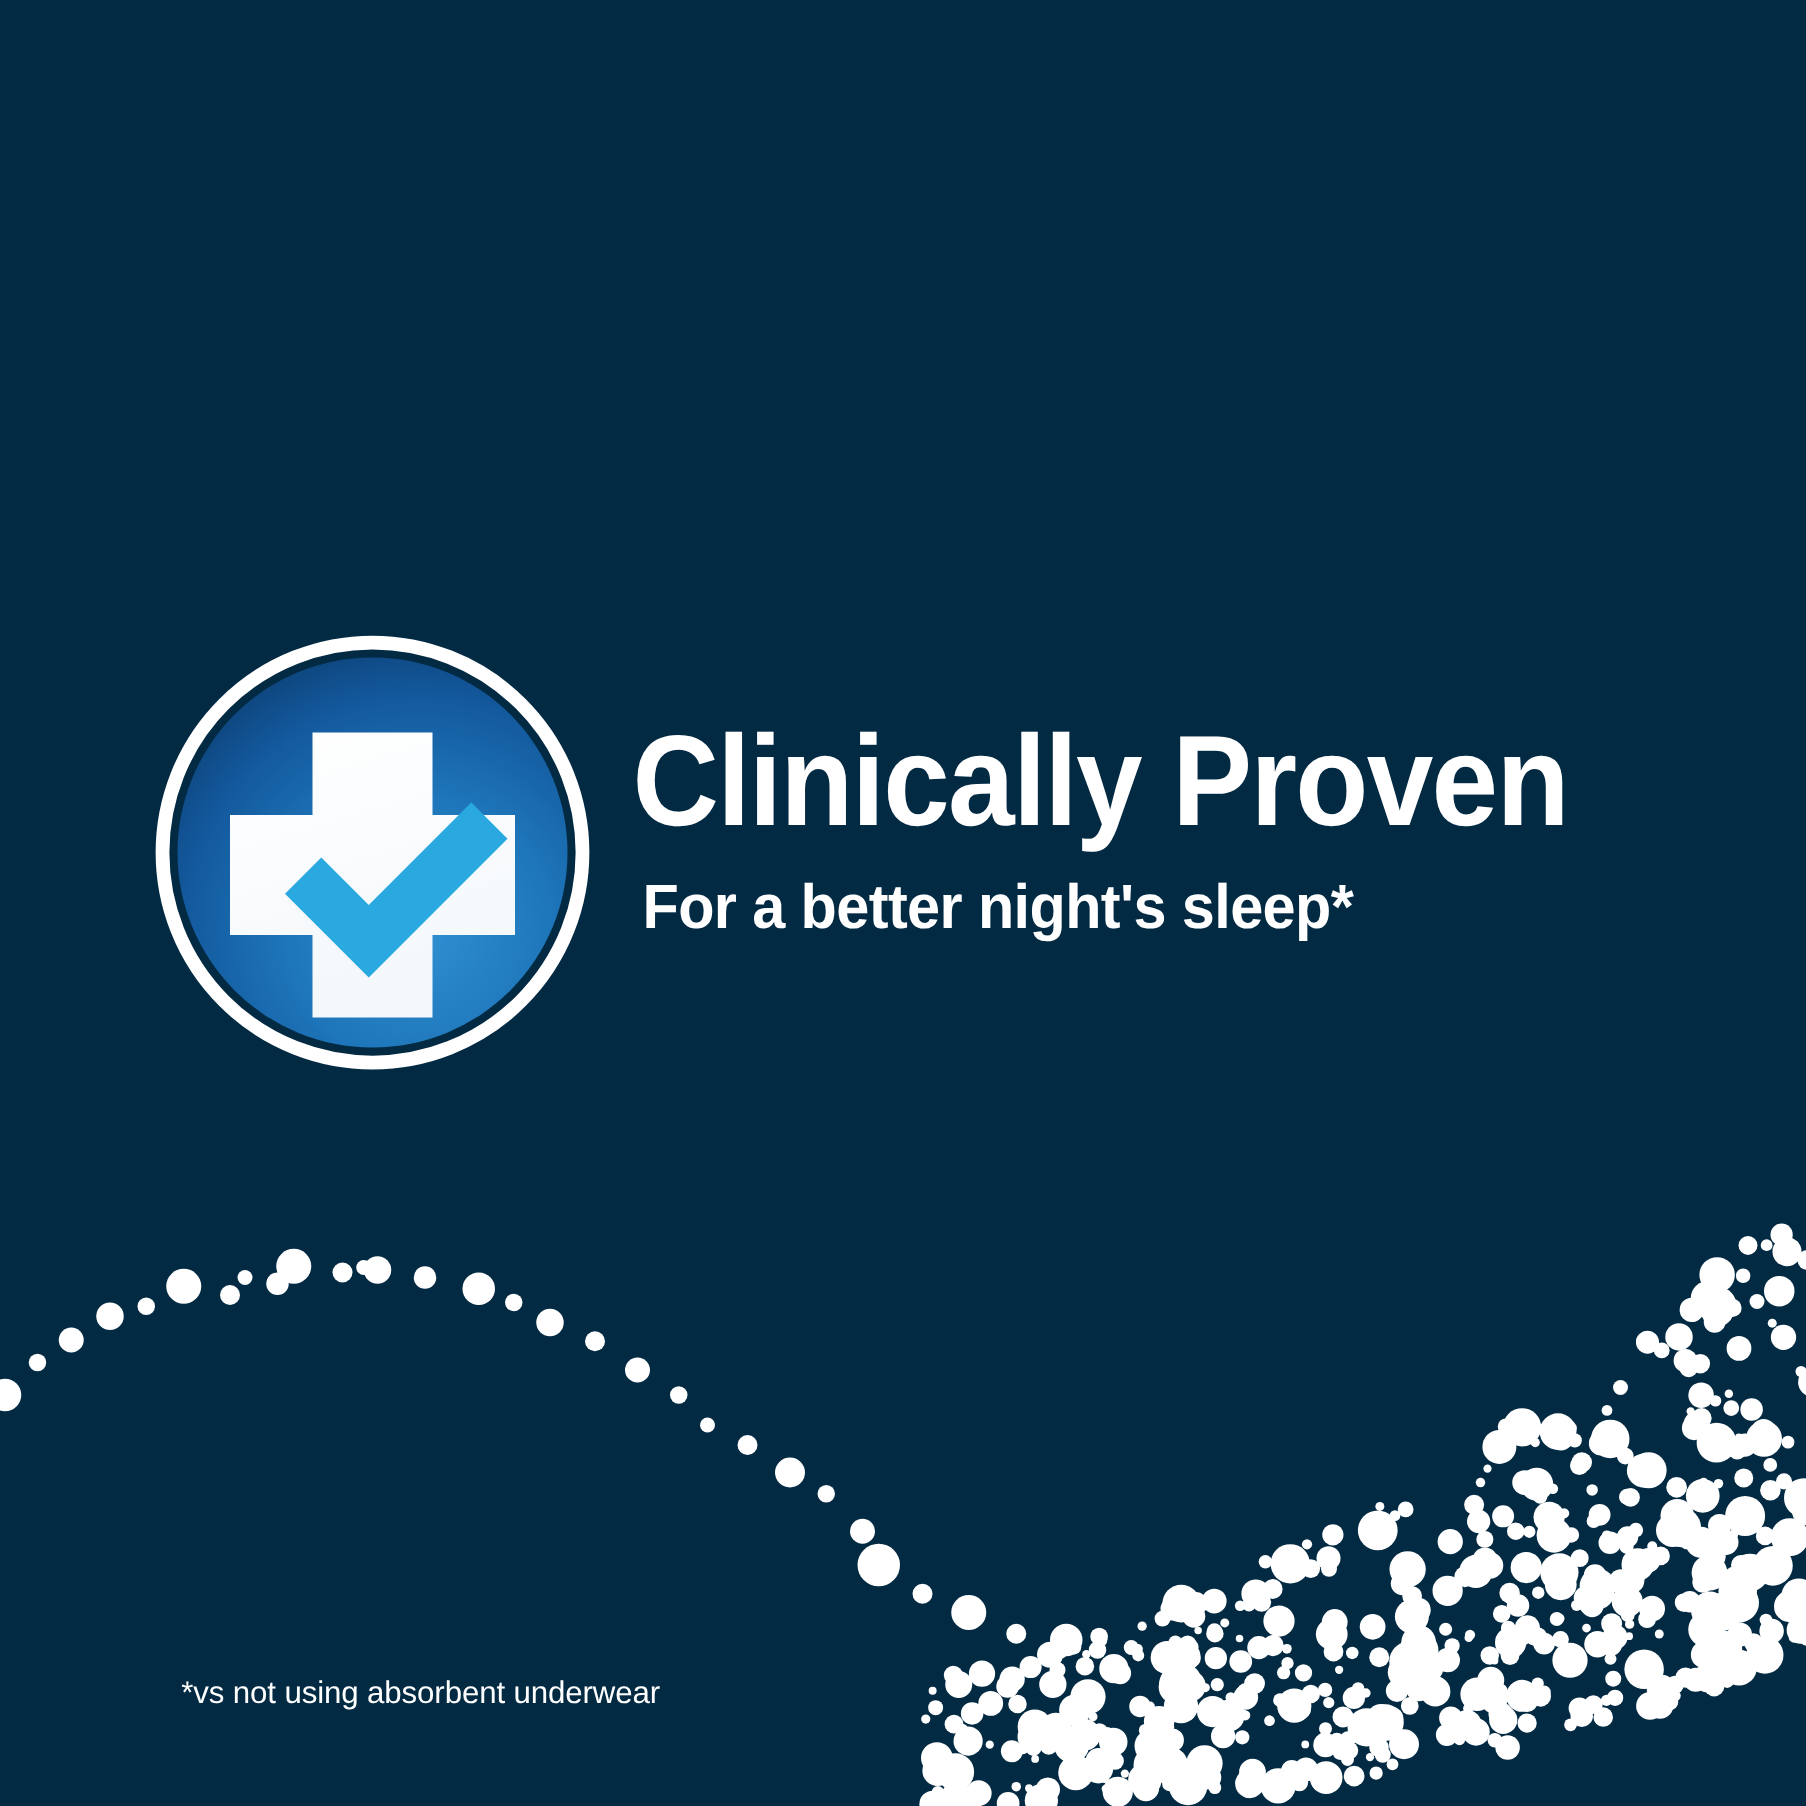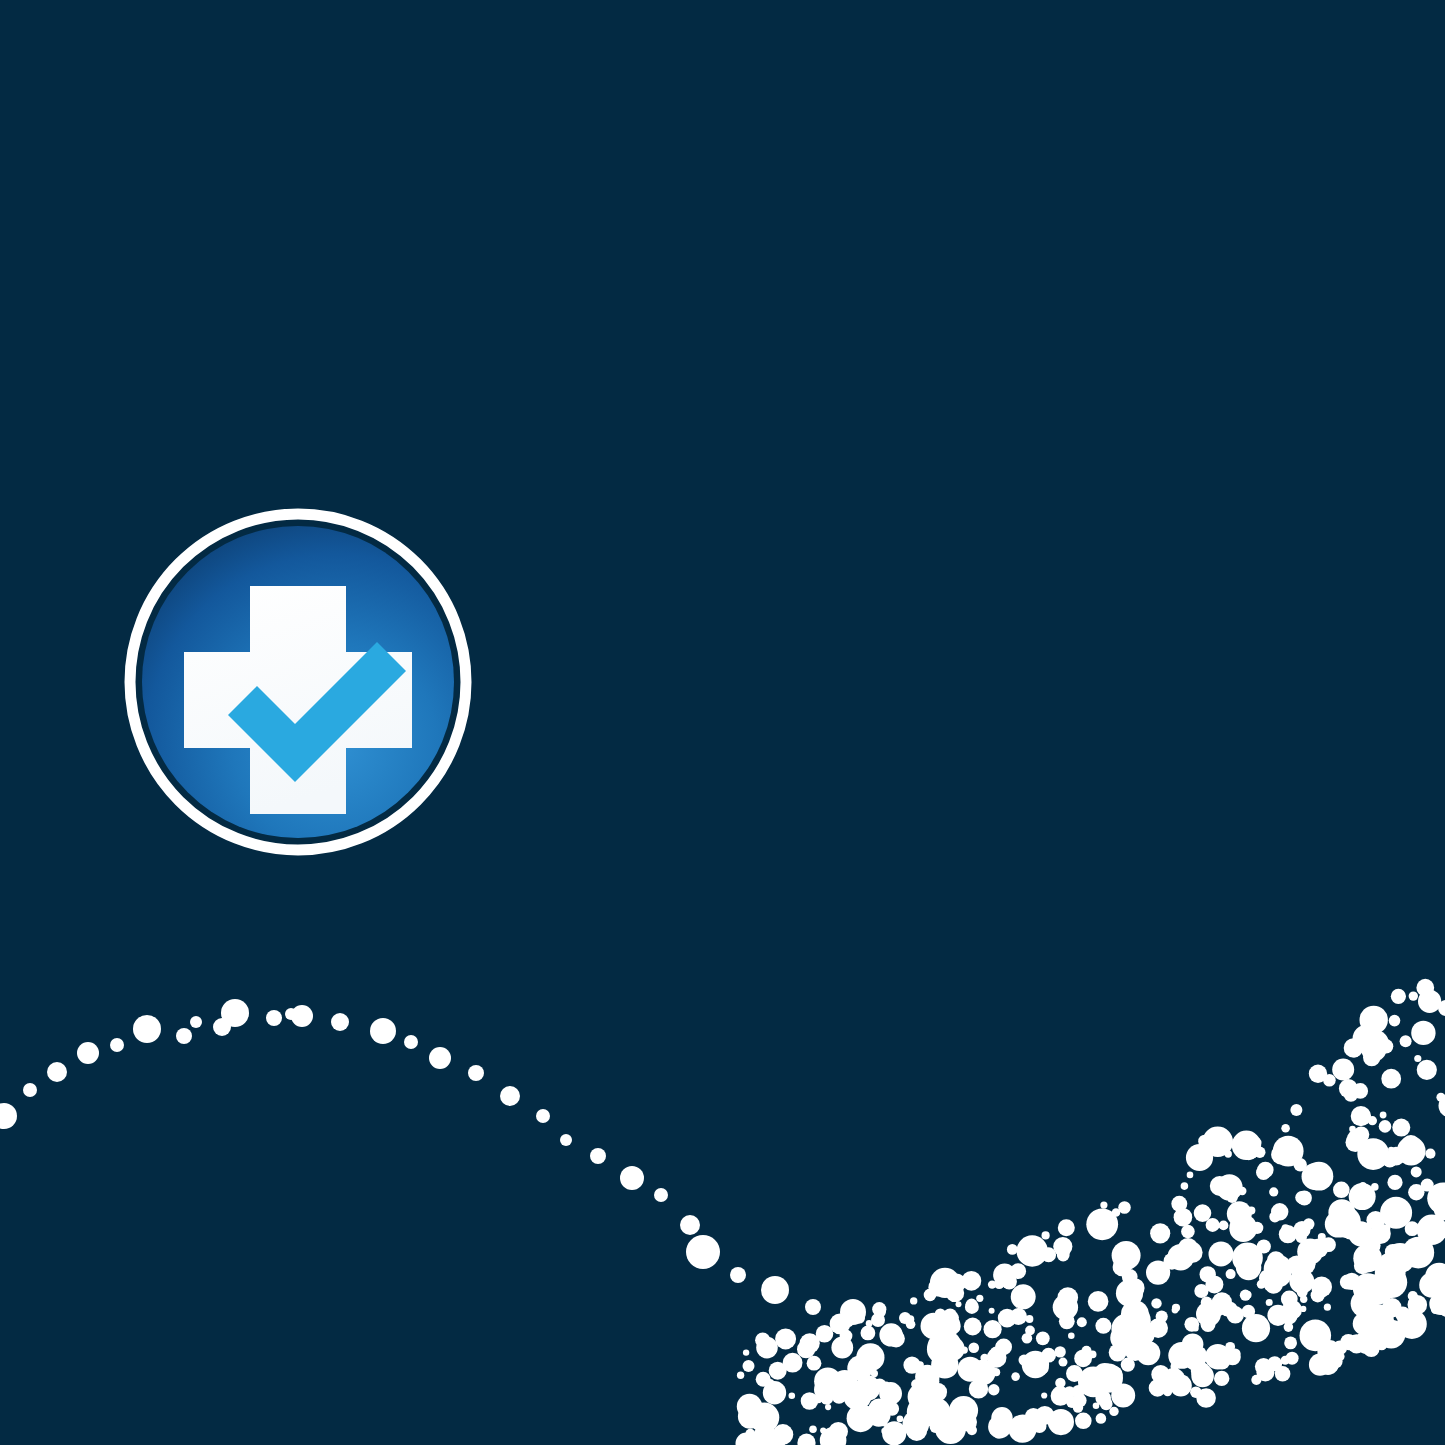--- a/index.html
+++ b/index.html
@@ -708,15 +708,20 @@
       <circle cx="174" cy="174" r="156" fill="url(#badgeGrad)"></circle>
 
       <path d="M126 78 h96 v66 h66 v96 h-66 v66 h-96 v-66 h-66 v-96 h66 z" fill="url(#crossGrad)"></path>
 
       <g clip-path="none">
         <path d="M104 207 L133 178 L171 216 L253 134 L282 163 L171 274 Z" fill="#2aa9e0"></path>
       </g>
     </svg>
   </div>
 
-
+  <div id="headline-block">
+    <h1 id="headline">Clinically Proven</h1>
+    <p id="subhead">For a better night's sleep*</p>
+  </div>
+
+  <p id="footnote">*vs not using absorbent underwear</p>
 
 </div>
 
 </body></html>

